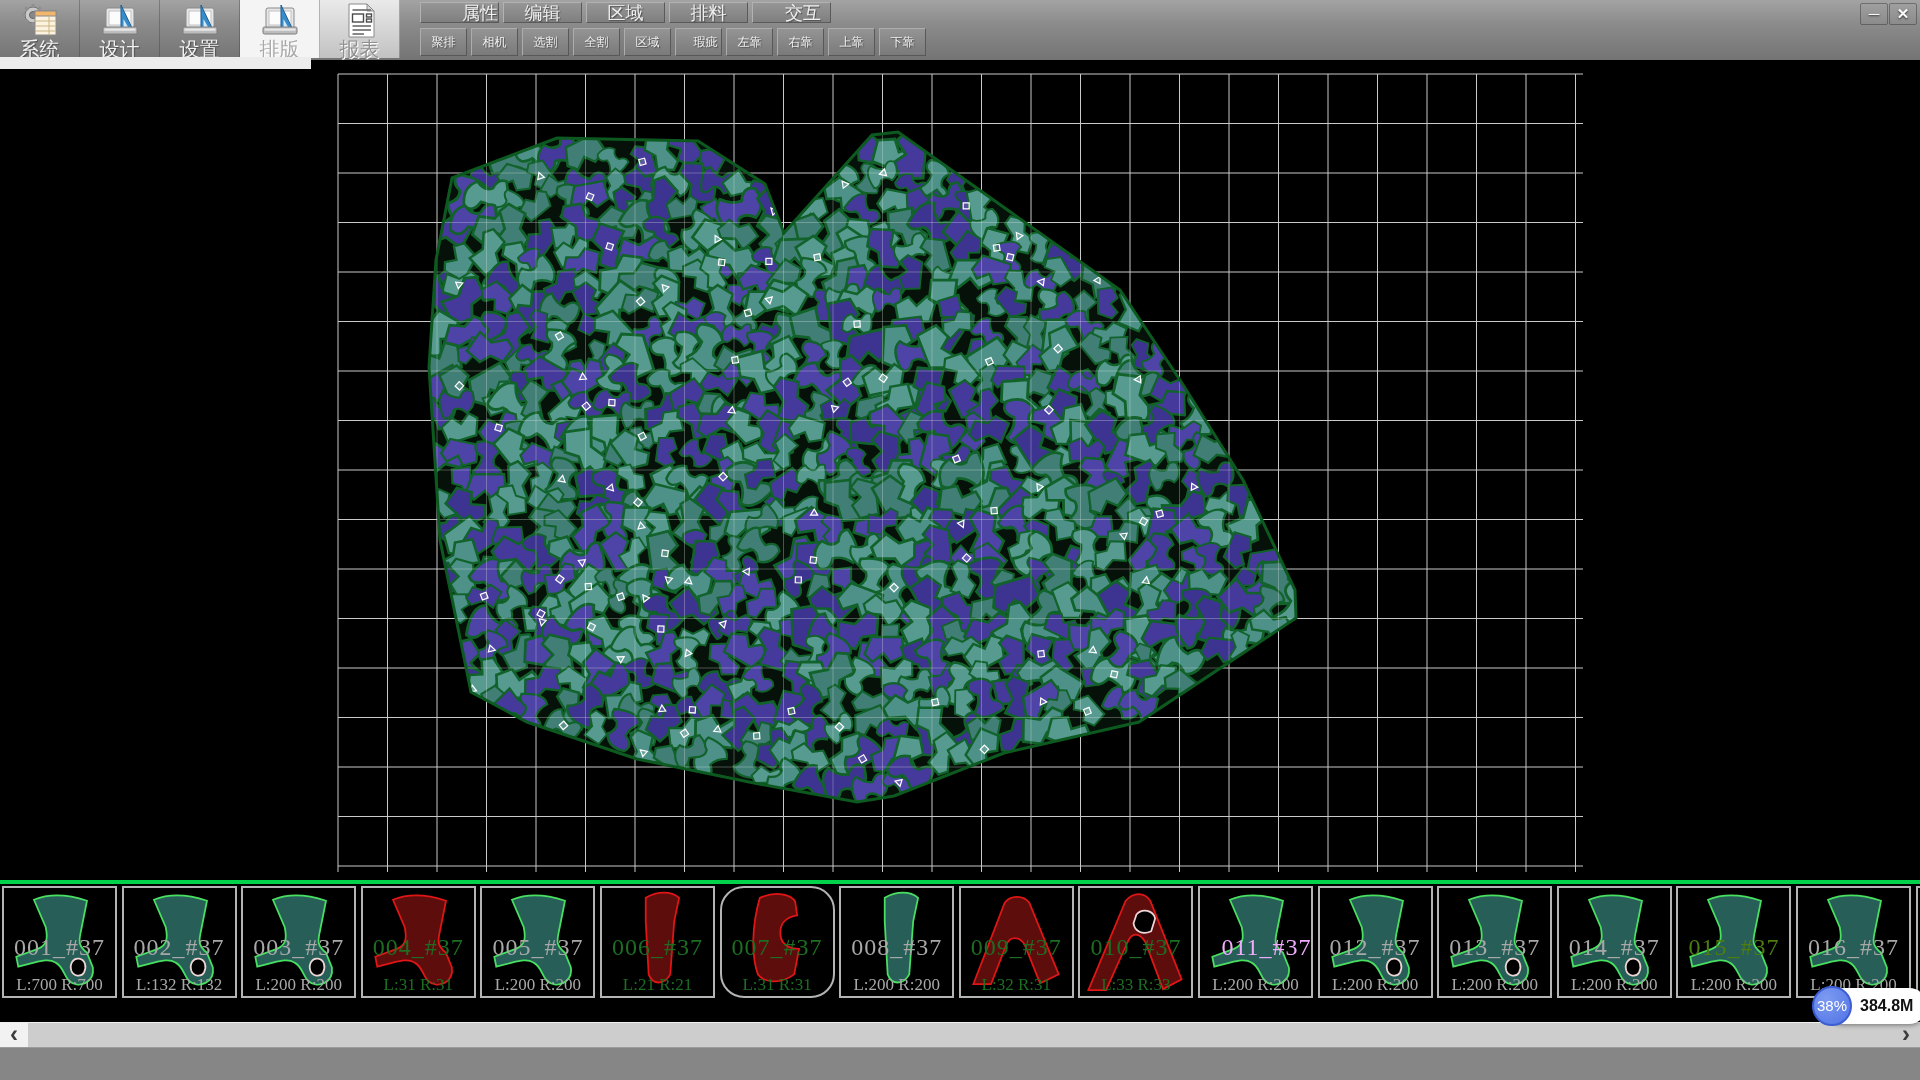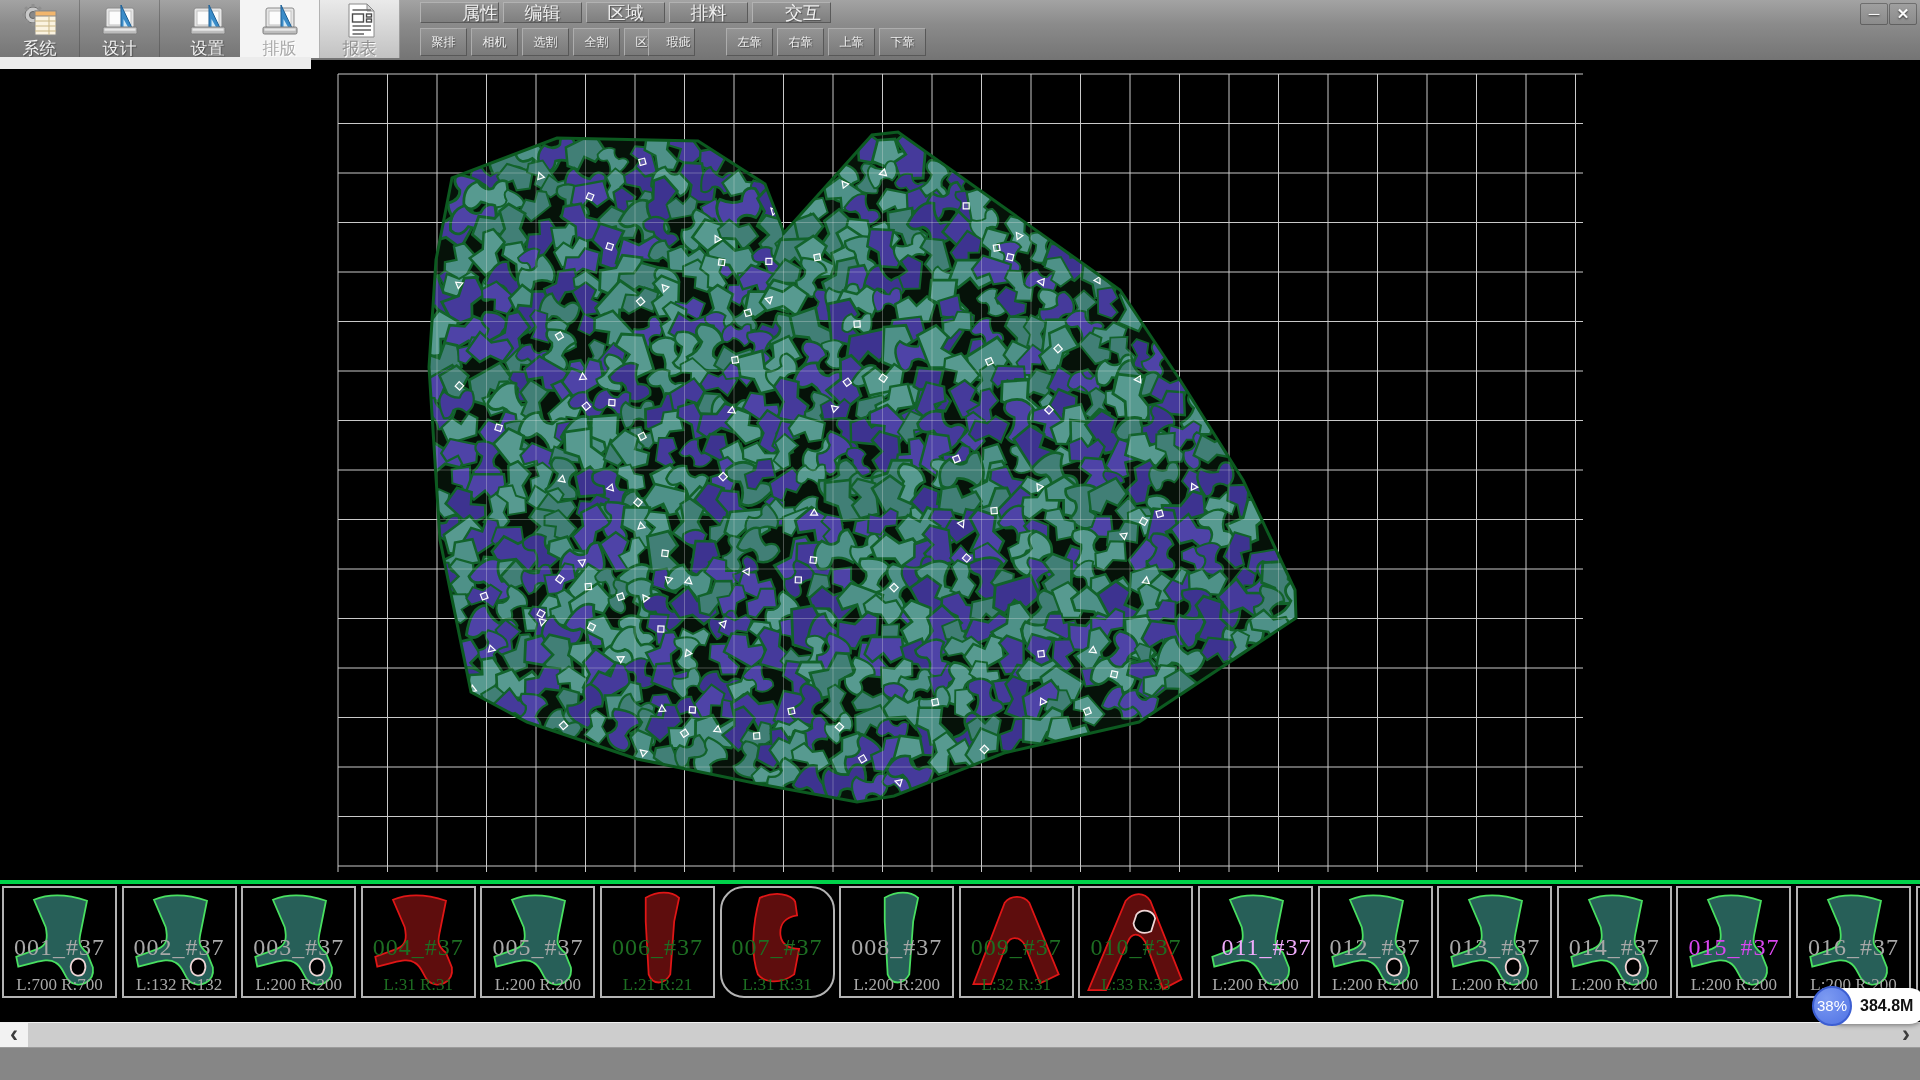--- a/index.html
+++ b/index.html
@@ -7,21 +7,21 @@
     width:1920px;height:1080px;overflow:hidden;background:#000;
     font-family:"Liberation Sans",sans-serif;position:relative;
     -webkit-user-select:none;user-select:none;
   }
   
   #titlebar{position:absolute;top:0;left:0;width:1920px;height:60px;
     background:linear-gradient(#a3a3a3,#8b8b8b 40%,#747474);}
   .app-btn{position:absolute;top:0;height:58px;width:80px;text-align:center;
     border-right:1px solid rgba(55,55,55,.35);box-sizing:border-box;}
   .app-btn .ic{height:38px;margin-top:2px;}
-  .app-btn .lbl{font-size:17px;color:#f2f2f2;text-shadow:1px 1px 1px #4c4c4c;line-height:18px;}
+  .app-btn .lbl{font-size:20px;color:#f2f2f2;text-shadow:1px 1px 1px #4c4c4c;line-height:18px;}
   .app-btn.active{background:#f4f4f4;}
   .app-btn.active .lbl{color:#a8a8a8;text-shadow:1px 1px 0 #fff;}
   .app-btn.light{background:linear-gradient(#eaeaea,#c2c2c2);}
   .app-btn.light .lbl{color:#8f8f8f;text-shadow:1px 1px 0 #fff;}
   .menu-tab{position:absolute;top:2px;height:21px;width:79px;line-height:21px;text-align:center;
     font-size:18px;color:#f0f0f0;text-shadow:1px 1px 1px #4f4f4f;
     background:linear-gradient(#969696,#7f7f7f);
     border:1px solid;border-color:#b2b2b2 #5a5a5a #5a5a5a #b2b2b2;box-sizing:border-box;}
   .tool-btn{position:absolute;top:28px;height:28px;width:47px;line-height:26px;text-align:center;
     font-size:12px;color:#f0f0f0;text-shadow:1px 1px 1px #4f4f4f;
@@ -99,21 +99,21 @@
         <div class="ic"><svg width="40" height="38" viewBox="0 0 40 38">
             <rect x="6" y="6" width="28" height="20" rx="2" fill="#e6e6e6" stroke="#8a8a8a"></rect>
             <rect x="9" y="9" width="22" height="14" fill="#fcfcfc" stroke="#c2c2c2"></rect>
             <path d="M21,3 L32,26 L21,26 Z" fill="#3a8cc9" stroke="#1d5f94"></path>
             <path d="M23.5,17 L28,25 L23.5,25 Z" fill="#cfe8f6"></path>
             <rect x="3" y="25" width="34" height="7" rx="1.5" fill="#bdbdbd" stroke="#7c7c7c"></rect>
             <rect x="4.5" y="26.5" width="31" height="2.2" fill="#e8e8e8"></rect>
           </svg></div>
         <div class="lbl">设计</div>
       </div>
-      <div class="app-btn" style="left: 168px; text-align: center;">
+      <div class="app-btn" style="left: 160px; text-align: center;">
         <div class="ic"><svg width="40" height="38" viewBox="0 0 40 38">
             <rect x="6" y="6" width="28" height="20" rx="2" fill="#e6e6e6" stroke="#8a8a8a"></rect>
             <rect x="9" y="9" width="22" height="14" fill="#fcfcfc" stroke="#c2c2c2"></rect>
             <path d="M21,3 L32,26 L21,26 Z" fill="#3a8cc9" stroke="#1d5f94"></path>
             <path d="M23.5,17 L28,25 L23.5,25 Z" fill="#cfe8f6"></path>
             <rect x="3" y="25" width="34" height="7" rx="1.5" fill="#bdbdbd" stroke="#7c7c7c"></rect>
             <rect x="4.5" y="26.5" width="31" height="2.2" fill="#e8e8e8"></rect>
           </svg></div>
         <div class="lbl">设置</div>
       </div>
@@ -153,21 +153,21 @@
       <div class="menu-tab" style="left: 586px;">区域</div>
       <div class="menu-tab" style="left: 669px;">排料</div>
       <div class="menu-tab" style="left: 752px; padding-left: 23px;">交互</div>
     </div>
   <div id="tool-buttons">
       <div class="tool-btn" style="left: 420px;">聚排</div>
       <div class="tool-btn" style="left: 471px;">相机</div>
       <div class="tool-btn" style="left: 522px;">选割</div>
       <div class="tool-btn" style="left: 573px;">全割</div>
       <div class="tool-btn" style="left: 624px;">区域</div>
-      <div class="tool-btn" style="left: 648px; padding-left: 14px;">瑕疵</div>
+      <div class="tool-btn" style="left: 675px; padding-left: 14px;">瑕疵</div>
       <div class="tool-btn" style="left: 726px;">左靠</div>
       <div class="tool-btn" style="left: 777px;">右靠</div>
       <div class="tool-btn" style="left: 828px;">上靠</div>
       <div class="tool-btn" style="left: 879px;">下靠</div>
     </div>
   <div class="win-btn" id="win-min" style="left:1860px">─</div>
   <div class="win-btn" id="win-close" style="left:1889px">✕</div>
 </div>
 <div id="panel-edge"></div>
 
@@ -1178,21 +1178,21 @@
         <path d="M28,12 C45,5 64,7 82,13 L76,43 C74,53 72,58 82,66 L88,81 C90,96 74,103 64,95 C58,89 58,80 50,76 C44,72 36,74 28,76 L12,80 L10,70 L32,62 C42,58 42,50 40,40 Z" fill="#275f58" stroke="#49e061" stroke-width="1.8"></path>
         <path d="M66,84 C64,77 68,71 74,72 C80,73 82,80 79,86 C76,91 68,90 66,84 Z" fill="#000000" stroke="#efd6d6" stroke-width="1.8"></path>
       </svg>
       <div class="thumb-id" style="color: rgb(168, 168, 168);">014_#37</div>
       <div class="thumb-lr" style="color: rgb(168, 168, 168);">L:200 R:200</div>
     </div>
     <div class="thumb-cell" style="left: 1676.4px; border-color: rgb(180, 180, 180);">
       <svg width="111" height="108" viewBox="0 0 108 110">
         <path d="M28,12 C45,5 64,7 82,13 L76,43 C74,53 72,58 82,66 L88,81 C90,96 74,103 64,95 C58,89 58,80 50,76 C44,72 36,74 28,76 L12,80 L10,70 L32,62 C42,58 42,50 40,40 Z" fill="#275f58" stroke="#49e061" stroke-width="1.8"></path>
       </svg>
-      <div class="thumb-id" style="color: #d946ef;">015_#37</div>
+      <div class="thumb-id" style="color: #4d7c0f;">015_#37</div>
       <div class="thumb-lr" style="color: rgb(168, 168, 168);">L:200 R:200</div>
     </div>
     <div class="thumb-cell" style="left: 1796px; border-color: rgb(180, 180, 180);">
       <svg width="111" height="108" viewBox="0 0 108 110">
         <path d="M28,12 C45,5 64,7 82,13 L76,43 C74,53 72,58 82,66 L88,81 C90,96 74,103 64,95 C58,89 58,80 50,76 C44,72 36,74 28,76 L12,80 L10,70 L32,62 C42,58 42,50 40,40 Z" fill="#275f58" stroke="#49e061" stroke-width="1.8"></path>
       </svg>
       <div class="thumb-id" style="color: rgb(168, 168, 168);">016_#37</div>
       <div class="thumb-lr" style="color: rgb(168, 168, 168);">L:200 R:200</div>
     </div>
     <div class="thumb-cell" style="left: 1915.6px; border-color: rgb(180, 180, 180);">

